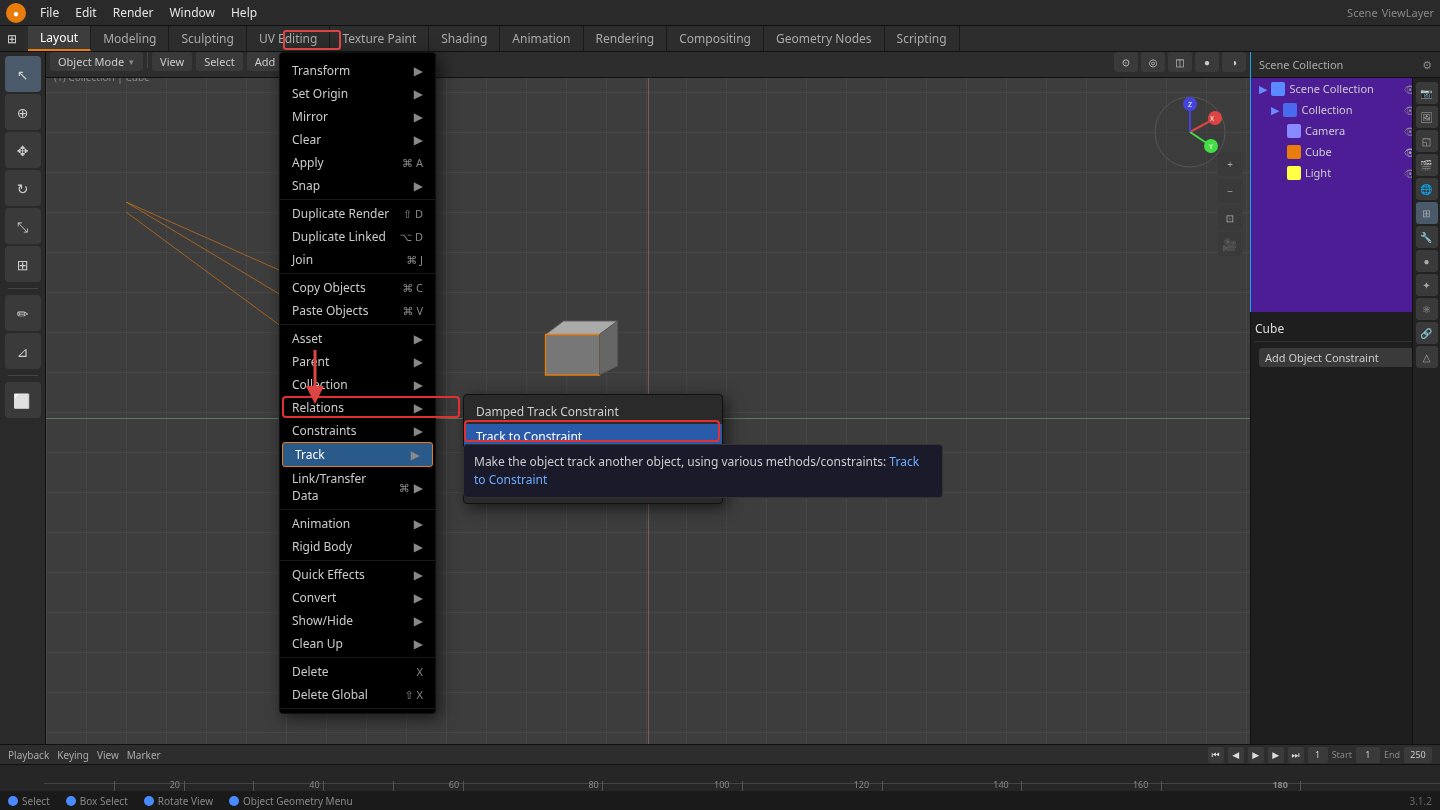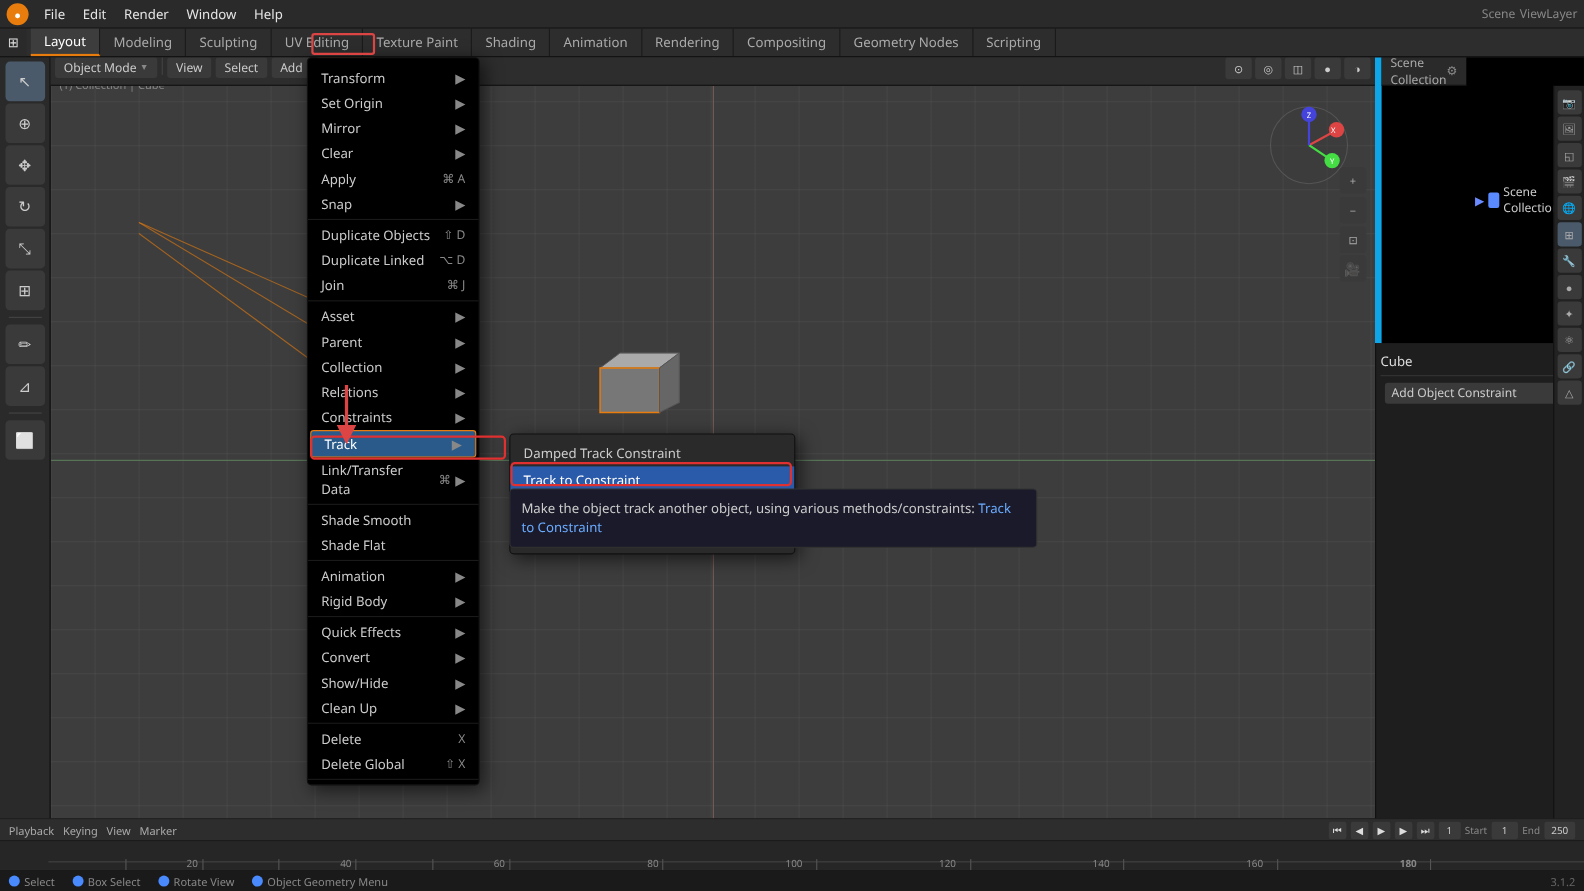--- a/index.html
+++ b/index.html
@@ -137,24 +137,24 @@
       position: absolute;
       top: 40px; right: 20px;
       width: 80px; height: 80px;
     }
 
     
     .outliner {
       position: absolute;
       right: 0; top: 52px;
       width: 190px;
-      background: #000000;
-      border-left: 6px solid #0ea5e9;
-      display: flex;
-      flex-direction: row;
+      background: #4c1d95;
+      border-left: 1px solid #0ea5e9;
+      display: flex;
+      flex-direction: column;
     }
     .outliner-header {
       height: 26px;
       background: #2a2a2a;
       display: flex;
       align-items: center;
       padding: 0 8px;
       font-size: 11px;
       color: #aaa;
       border-bottom: 1px solid #111;
@@ -594,21 +594,21 @@
   <div class="prop-icon">🌐</div>
   <div class="prop-icon" style="background:#4a5a6a;">⊞</div>
   <div class="prop-icon">🔧</div>
   <div class="prop-icon">●</div>
   <div class="prop-icon">✦</div>
   <div class="prop-icon">⚛</div>
   <div class="prop-icon">🔗</div>
   <div class="prop-icon">△</div>
 </div>
 
-<div style="position:absolute;bottom:20px;left:0;right:0;height:46px;background:#404040;border-top:1px solid #111;z-index:50;">
+<div style="position:absolute;bottom:20px;left:0;right:0;height:46px;background:#fca5a5;border-top:1px solid #111;z-index:50;">
 
   <div style="height:20px;background:#2d2d2d;display:flex;align-items:center;padding:0 8px;gap:8px;border-bottom:1px solid #111;">
     <div style="font-size:10px;color:#aaa;cursor:pointer;">Playback</div>
     <div style="font-size:10px;color:#aaa;cursor:pointer;">Keying</div>
     <div style="font-size:10px;color:#aaa;cursor:pointer;">View</div>
     <div style="font-size:10px;color:#aaa;cursor:pointer;">Marker</div>
     <div style="margin-left:auto;display:flex;align-items:center;gap:4px;">
 
       <div style="width:16px;height:16px;background:#3a3a3a;border-radius:2px;display:flex;align-items:center;justify-content:center;cursor:pointer;font-size:9px;">⏮</div>
       <div style="width:16px;height:16px;background:#3a3a3a;border-radius:2px;display:flex;align-items:center;justify-content:center;cursor:pointer;font-size:9px;">◀</div>
@@ -701,33 +701,43 @@
       <span class="shortcut">⌘ A</span>
     </div>
     <div class="menu-row">
       <span>Snap</span>
       <span class="arrow">▶</span>
     </div>
   </div>
 
   <div class="menu-section">
     <div class="menu-row">
-      <span>Duplicate Objects</span>
+      <span>Duplicate Render</span>
       <span class="shortcut">⇧ D</span>
     </div>
     <div class="menu-row">
       <span>Duplicate Linked</span>
       <span class="shortcut">⌥ D</span>
     </div>
     <div class="menu-row">
       <span>Join</span>
       <span class="shortcut">⌘ J</span>
     </div>
   </div>
 
+  <div class="menu-section">
+    <div class="menu-row">
+      <span>Copy Objects</span>
+      <span class="shortcut">⌘ C</span>
+    </div>
+    <div class="menu-row">
+      <span>Paste Objects</span>
+      <span class="shortcut">⌘ V</span>
+    </div>
+  </div>
 
   <div class="menu-section">
     <div class="menu-row">
       <span>Asset</span>
       <span class="arrow">▶</span>
     </div>
     <div class="menu-row">
       <span>Parent</span>
       <span class="arrow">▶</span>
     </div>
@@ -749,28 +759,20 @@
     </div>
     <div class="menu-row">
       <span>Link/Transfer Data</span>
       <span class="shortcut-arrow">
         <span class="shortcut">⌘</span>
         <span class="arrow">▶</span>
       </span>
     </div>
   </div>
 
-  <div class="menu-section">
-    <div class="menu-row">
-      <span>Shade Smooth</span>
-    </div>
-    <div class="menu-row">
-      <span>Shade Flat</span>
-    </div>
-  </div>
 
   <div class="menu-section">
     <div class="menu-row">
       <span>Animation</span>
       <span class="arrow">▶</span>
     </div>
     <div class="menu-row">
       <span>Rigid Body</span>
       <span class="arrow">▶</span>
     </div>

